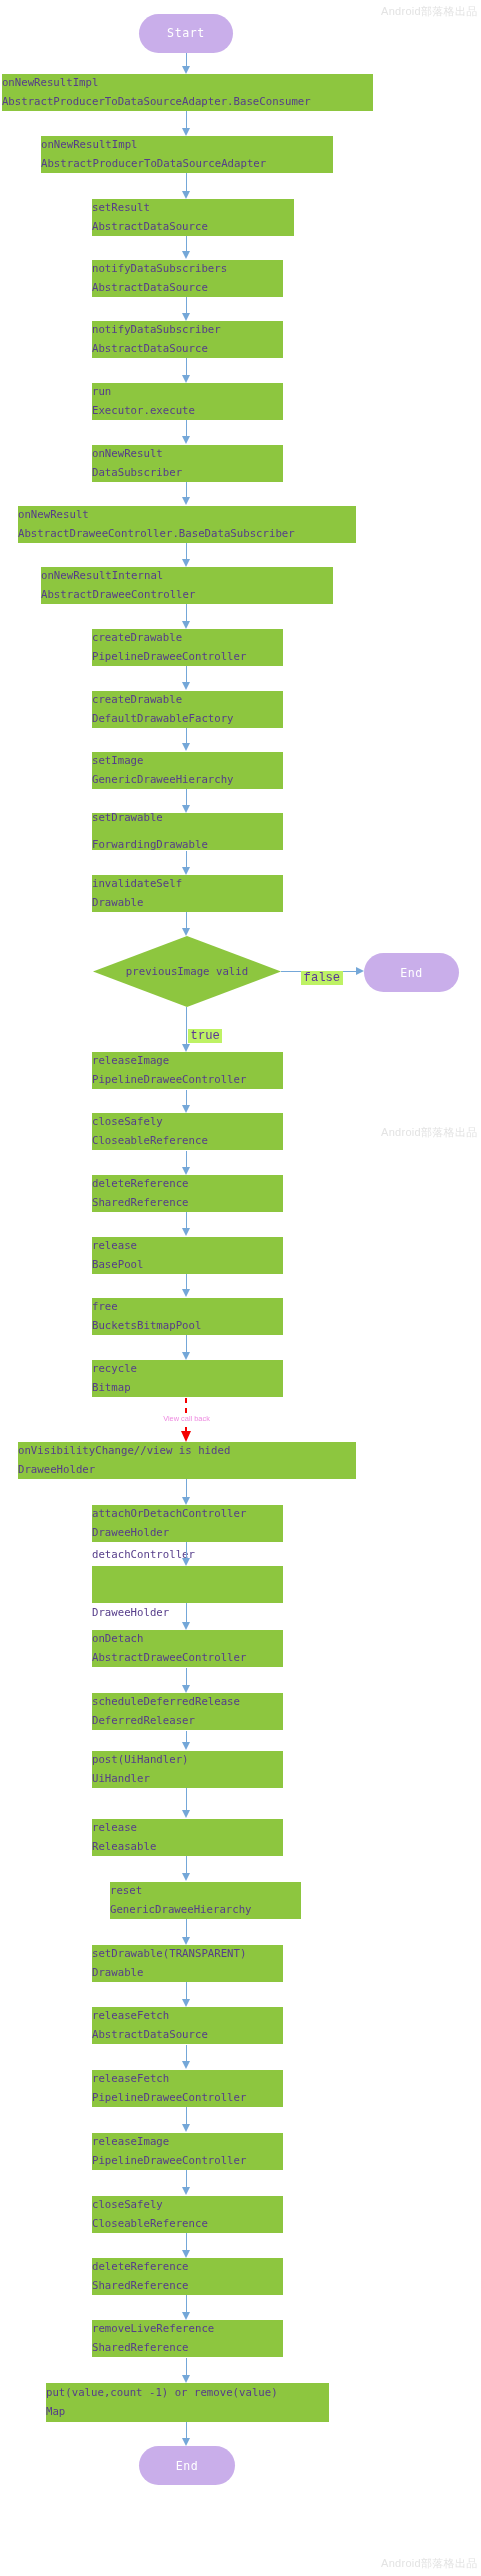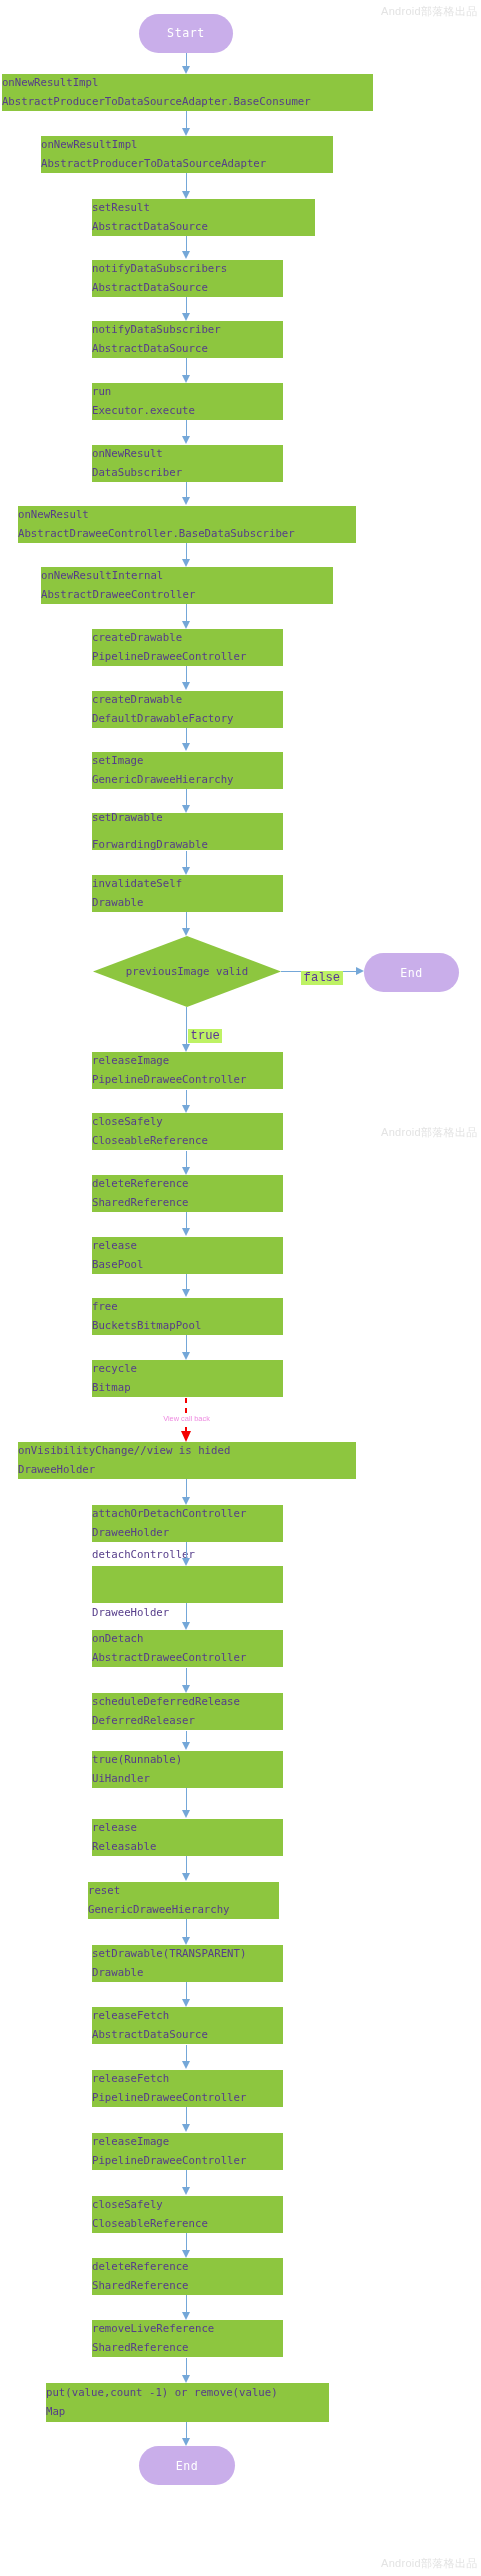--- a/index.html
+++ b/index.html
@@ -97,21 +97,21 @@
 
   <div class="pill" id="pill-end-bottom">End</div>
 <div class="box" style="left: 1.9px; top: 74px; width: 371px; height: 37px;">
       <span>onNewResultImpl</span>
       <span>AbstractProducerToDataSourceAdapter.BaseConsumer</span>
     </div>
     <div class="box" style="left: 41px; top: 136px; width: 292px; height: 37px;">
       <span>onNewResultImpl</span>
       <span>AbstractProducerToDataSourceAdapter</span>
     </div>
-    <div class="box" style="left: 92px; top: 199px; width: 223px; height: 37px;">
+    <div class="box" style="left: 92px; top: 199px; width: 202px; height: 37px;">
       <span>setResult</span>
       <span>AbstractDataSource</span>
     </div>
     <div class="box" style="left: 92px; top: 260px; width: 191px; height: 37px;">
       <span>notifyDataSubscribers</span>
       <span>AbstractDataSource</span>
     </div>
     <div class="box" style="left: 92px; top: 321px; width: 191px; height: 37px;">
       <span>notifyDataSubscriber</span>
       <span>AbstractDataSource</span>
@@ -190,28 +190,28 @@
     </div>
     <div class="box" style="left: 92px; top: 1630px; width: 191px; height: 37px;">
       <span>onDetach</span>
       <span>AbstractDraweeController</span>
     </div>
     <div class="box" style="left: 92px; top: 1693px; width: 191px; height: 37px;">
       <span>scheduleDeferredRelease</span>
       <span>DeferredReleaser</span>
     </div>
     <div class="box" style="left: 92px; top: 1751px; width: 191px; height: 37px;">
-      <span>true(Runnable)</span>
+      <span>post(UiHandler)</span>
       <span>UiHandler</span>
     </div>
     <div class="box" style="left: 92px; top: 1819px; width: 191px; height: 37px;">
       <span>release</span>
       <span>Releasable</span>
     </div>
-    <div class="box" style="left: 88px; top: 1882px; width: 191px; height: 37px;">
+    <div class="box" style="left: 110px; top: 1882px; width: 191px; height: 37px;">
       <span>reset</span>
       <span>GenericDraweeHierarchy</span>
     </div>
     <div class="box" style="left: 92px; top: 1945px; width: 191px; height: 37px;">
       <span>setDrawable(TRANSPARENT)</span>
       <span>Drawable</span>
     </div>
     <div class="box" style="left: 92px; top: 2007px; width: 191px; height: 37px;">
       <span>releaseFetch</span>
       <span>AbstractDataSource</span>

